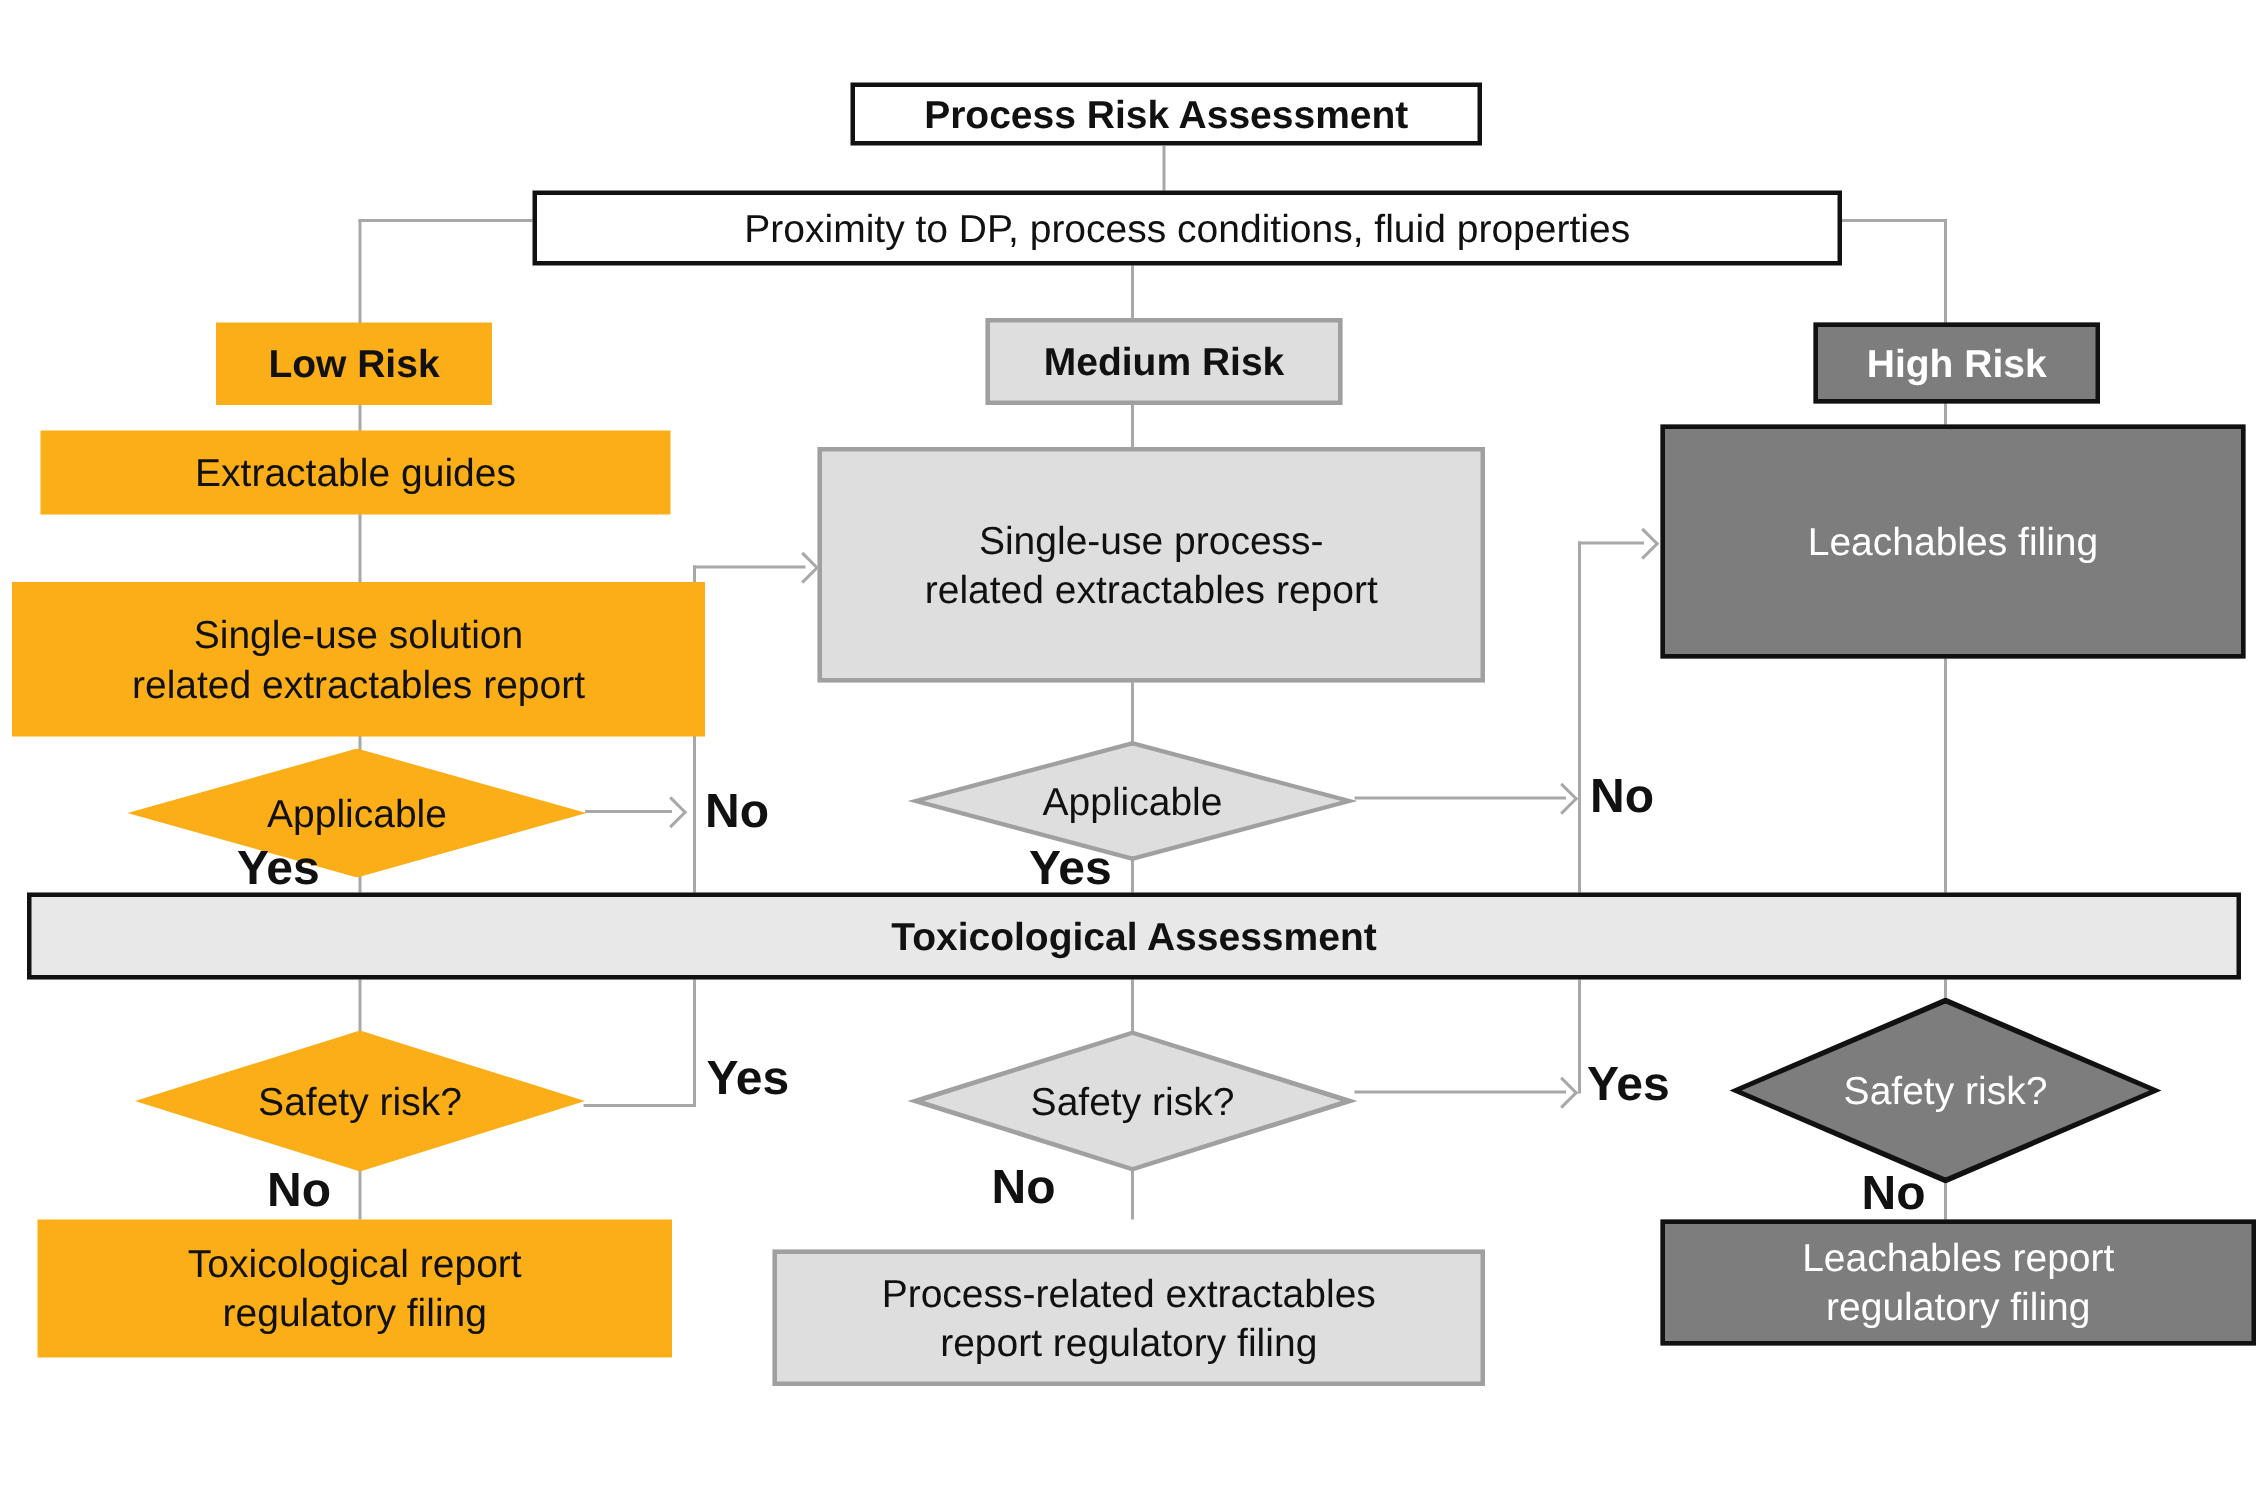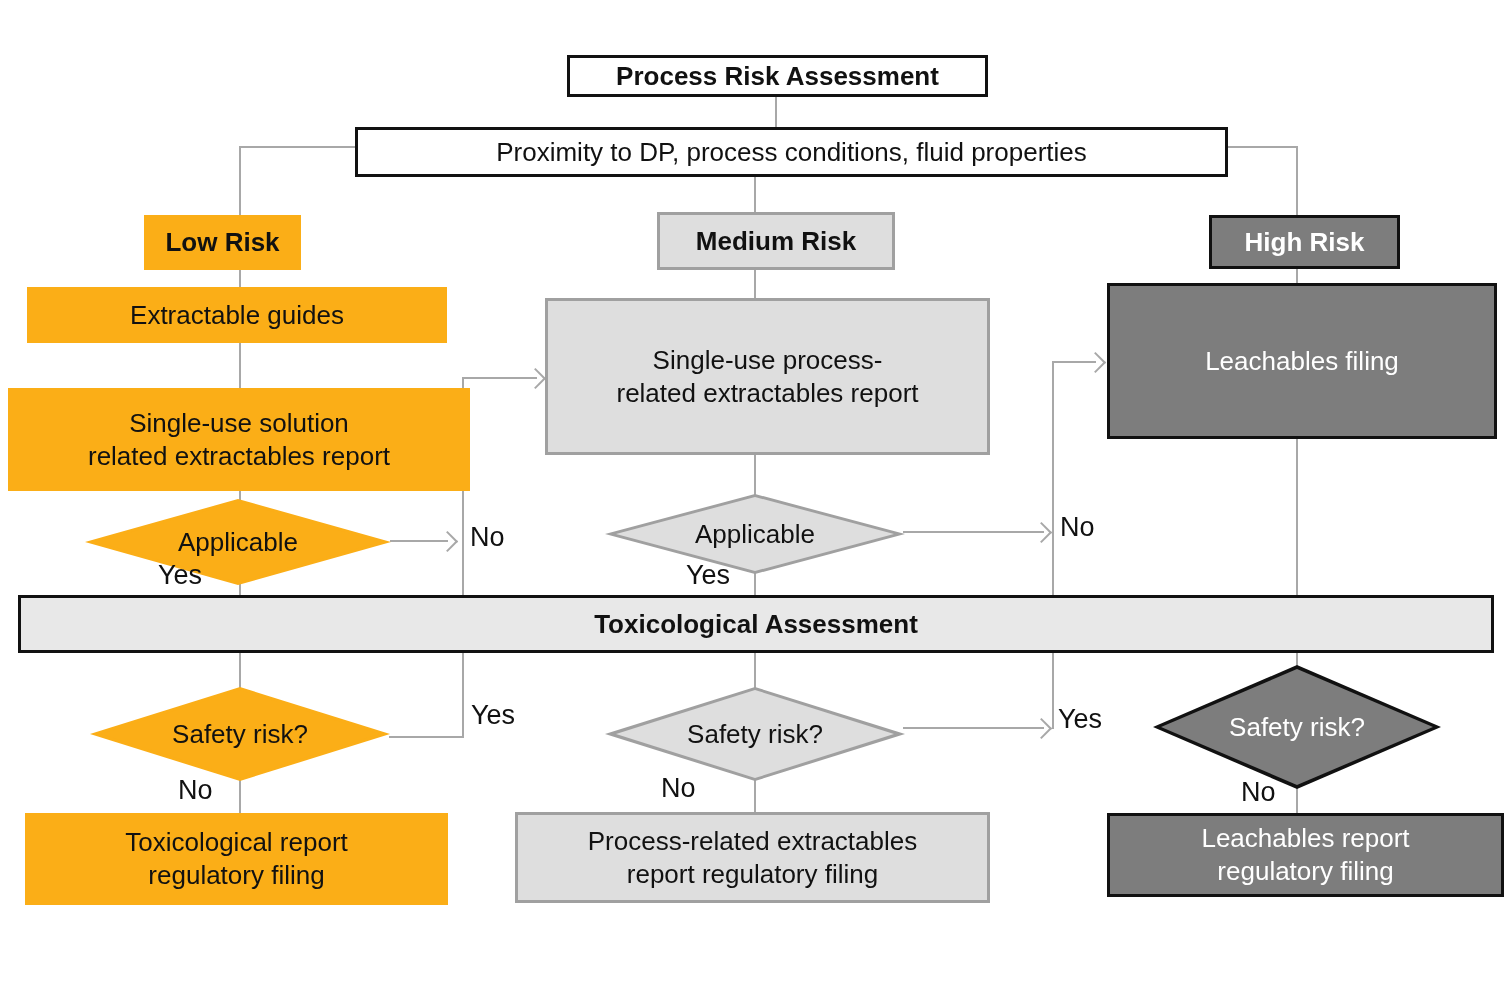--- a/index.html
+++ b/index.html
@@ -52,21 +52,21 @@
   .d-lgray .d-fill{background:var(--lg-fill);}
   .d-dgray .d-shape{background:var(--ink);}
   .d-dgray .d-fill{background:var(--dg-fill);}
   .d-label{
     position:absolute;inset:0;display:flex;align-items:center;justify-content:center;
     font-size:26px;z-index:3;
   }
   .d-dgray .d-label{color:#ffffff;}
   
   .yn{
-    position:absolute;z-index:3;font-size:27px;font-weight:normal;white-space:nowrap;
+    position:absolute;z-index:3;font-size:32px;font-weight:bold;white-space:nowrap;
   }
 </style>
 </head>
 <body>
 
 <div class="canvas">
 
   <div class="ln v" style="left:775px;top:97px;height:32px"></div>
   <div class="ln h" style="left:239px;top:146px;width:118px"></div>
   <div class="ln h" style="left:1228px;top:146px;width:70px"></div>
@@ -91,21 +91,21 @@
   <div class="ah" style="left:1034px;top:721px"></div>
 
   <div class="box b-outline bold" style="left:567px;top:55px;width:421px;height:42px">
     <span>Process Risk Assessment</span>
   </div>
 
   <div class="box b-outline" style="left:355px;top:127px;width:873px;height:50px">
     <span>Proximity to DP, process conditions, fluid properties</span>
   </div>
 
-  <div class="box b-orange bold" style="left:144px;top:215px;width:157px;height:55px">
+  <div class="box b-orange bold" style="left:144px;top:215px;width:184px;height:55px">
     <span>Low Risk</span>
   </div>
   <div class="box b-lgray bold" style="left:657px;top:212px;width:238px;height:58px">
     <span>Medium Risk</span>
   </div>
   <div class="box b-dgray bold" style="left:1209px;top:215px;width:191px;height:54px">
     <span>High Risk</span>
   </div>
 
   <div class="box b-orange" style="left:27px;top:287px;width:420px;height:56px">
@@ -169,21 +169,21 @@
   <div class="yn" style="left:1058px;top:704px">Yes</div>
   <div class="yn" style="left:178px;top:775px">No</div>
   <div class="yn" style="left:661px;top:773px">No</div>
   <div class="yn" style="left:1241px;top:777px">No</div>
 
   <div class="box b-orange" style="left:25px;top:813px;width:423px;height:92px">
     <span>Toxicological report</span>
     <span>regulatory filing</span>
   </div>
 
-  <div class="box b-lgray" style="left:515px;top:812px;width:475px;height:91px">
+  <div class="box b-lgray" style="left:515px;top:833px;width:475px;height:91px">
     <span>Process-related extractables</span>
     <span>report regulatory filing</span>
   </div>
 
   <div class="box b-dgray" style="left:1107px;top:813px;width:397px;height:84px">
     <span>Leachables report</span>
     <span>regulatory filing</span>
   </div>
 
 </div>

